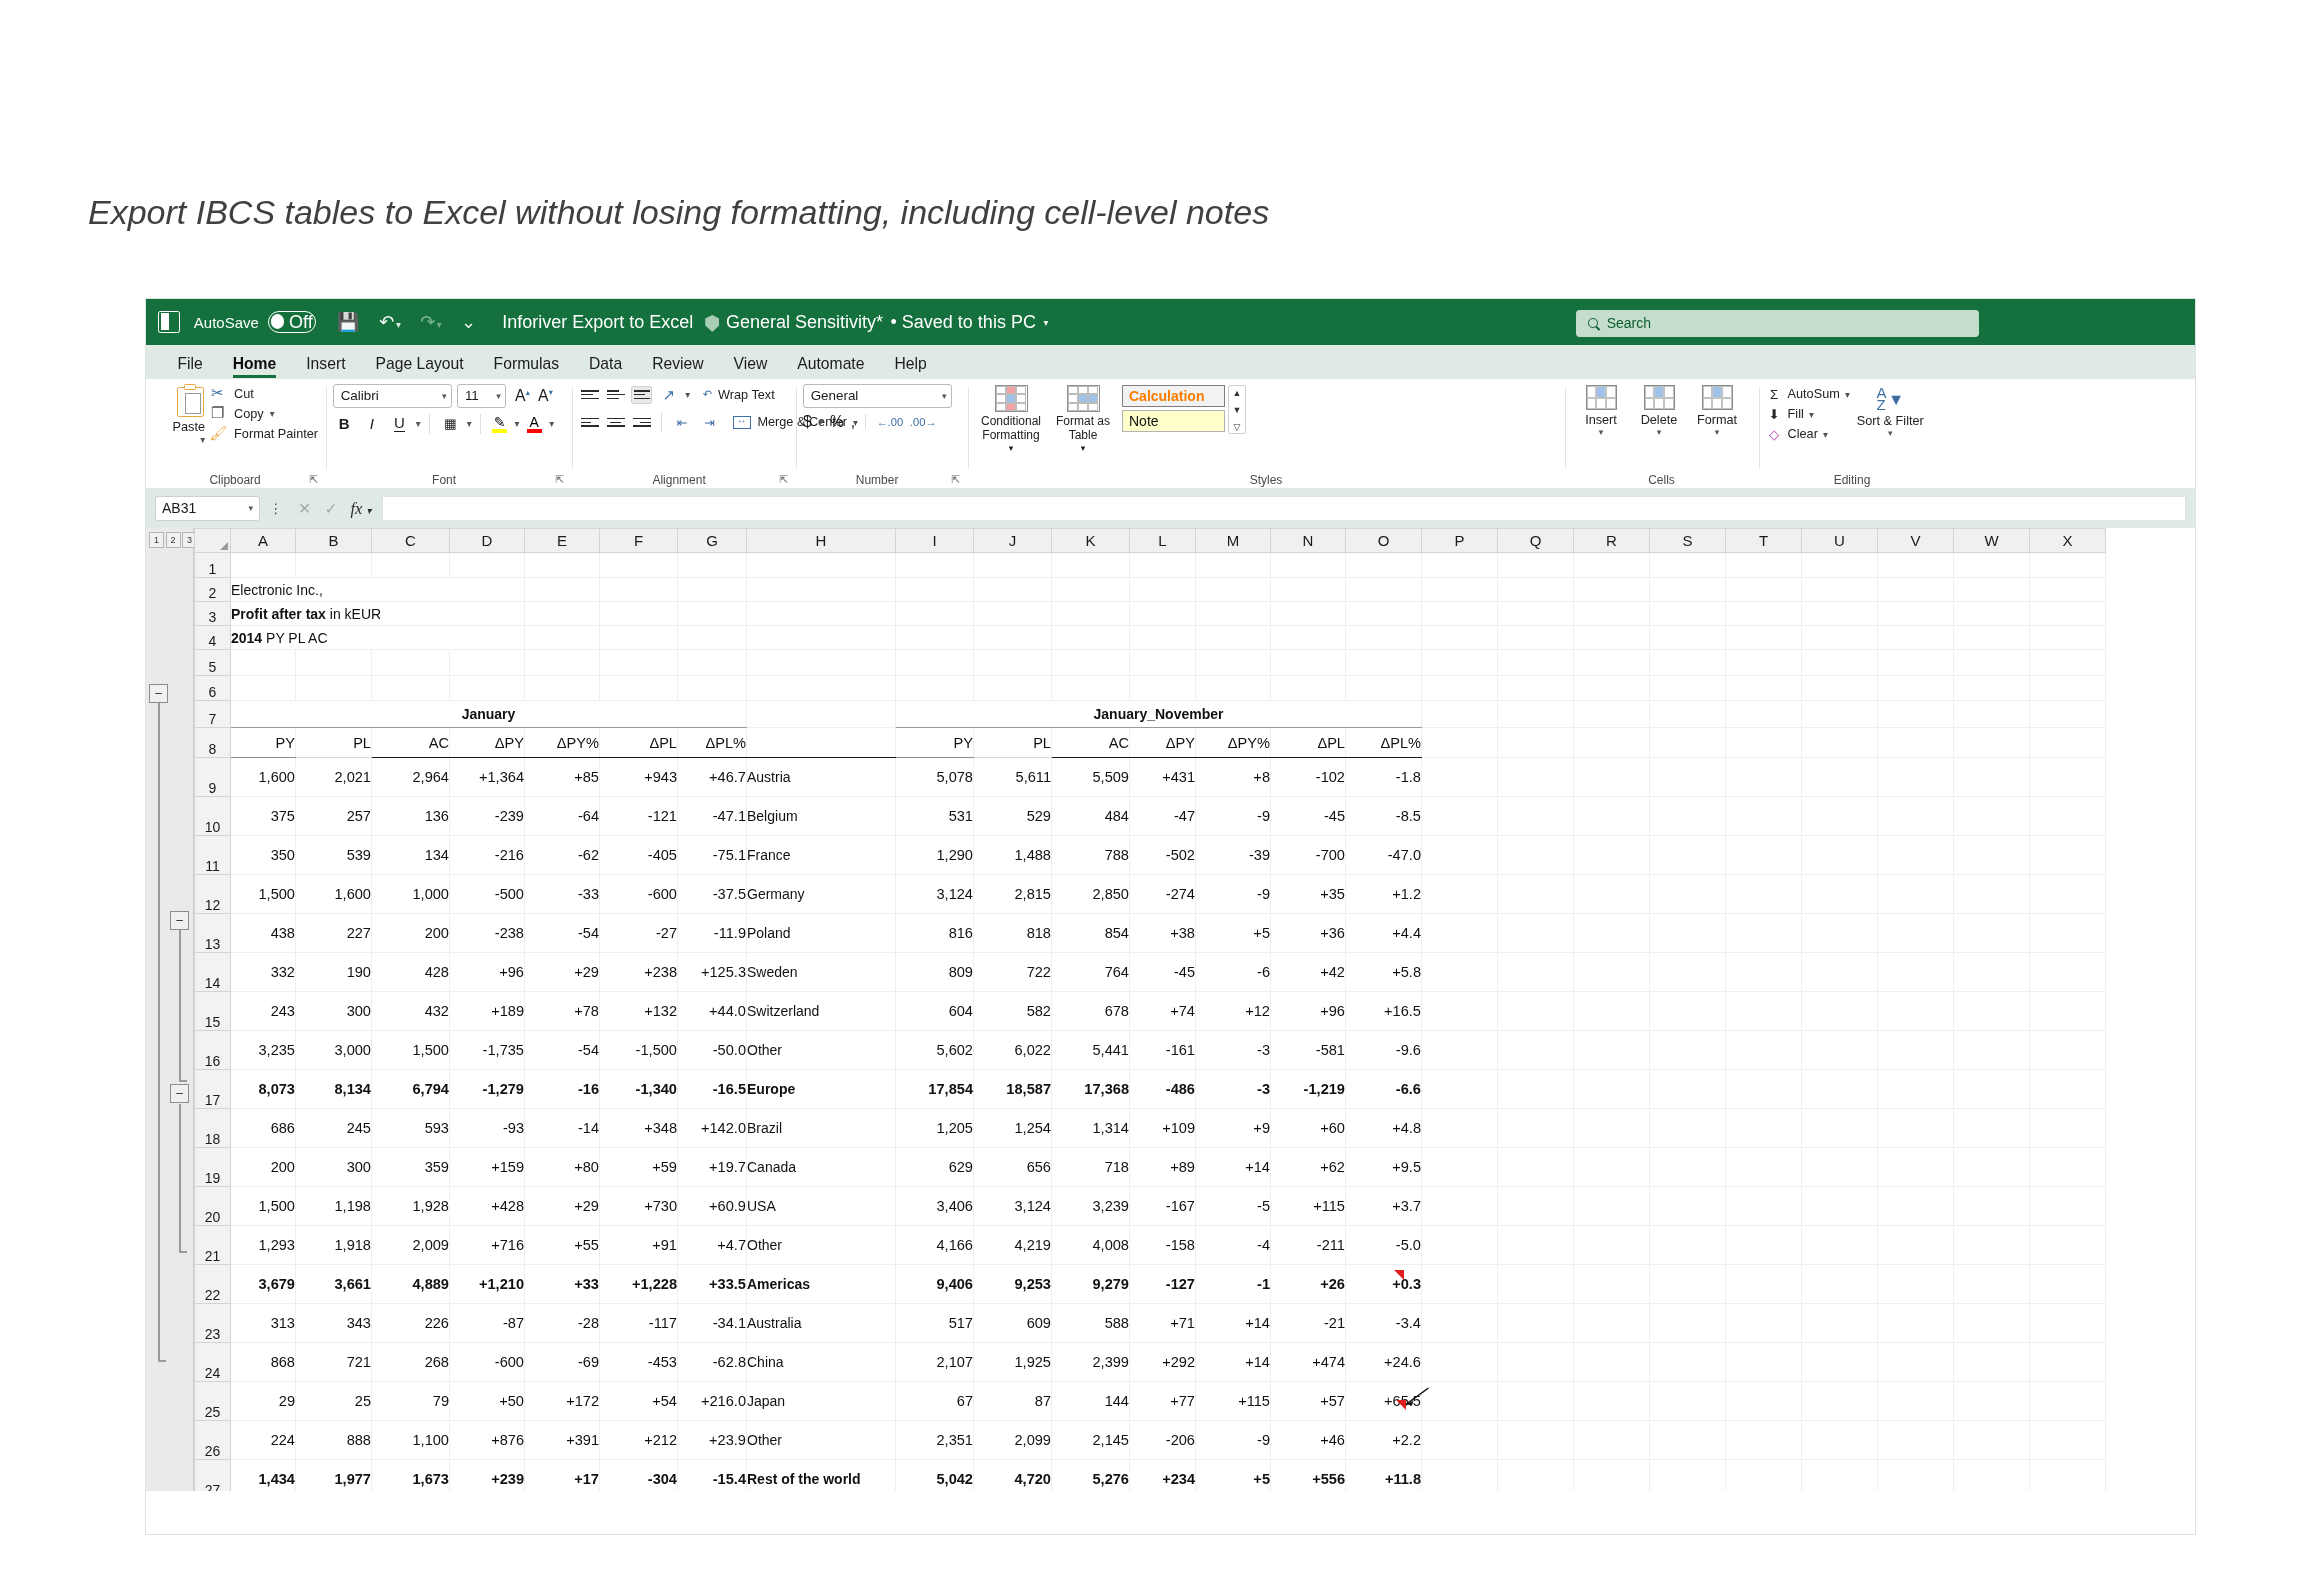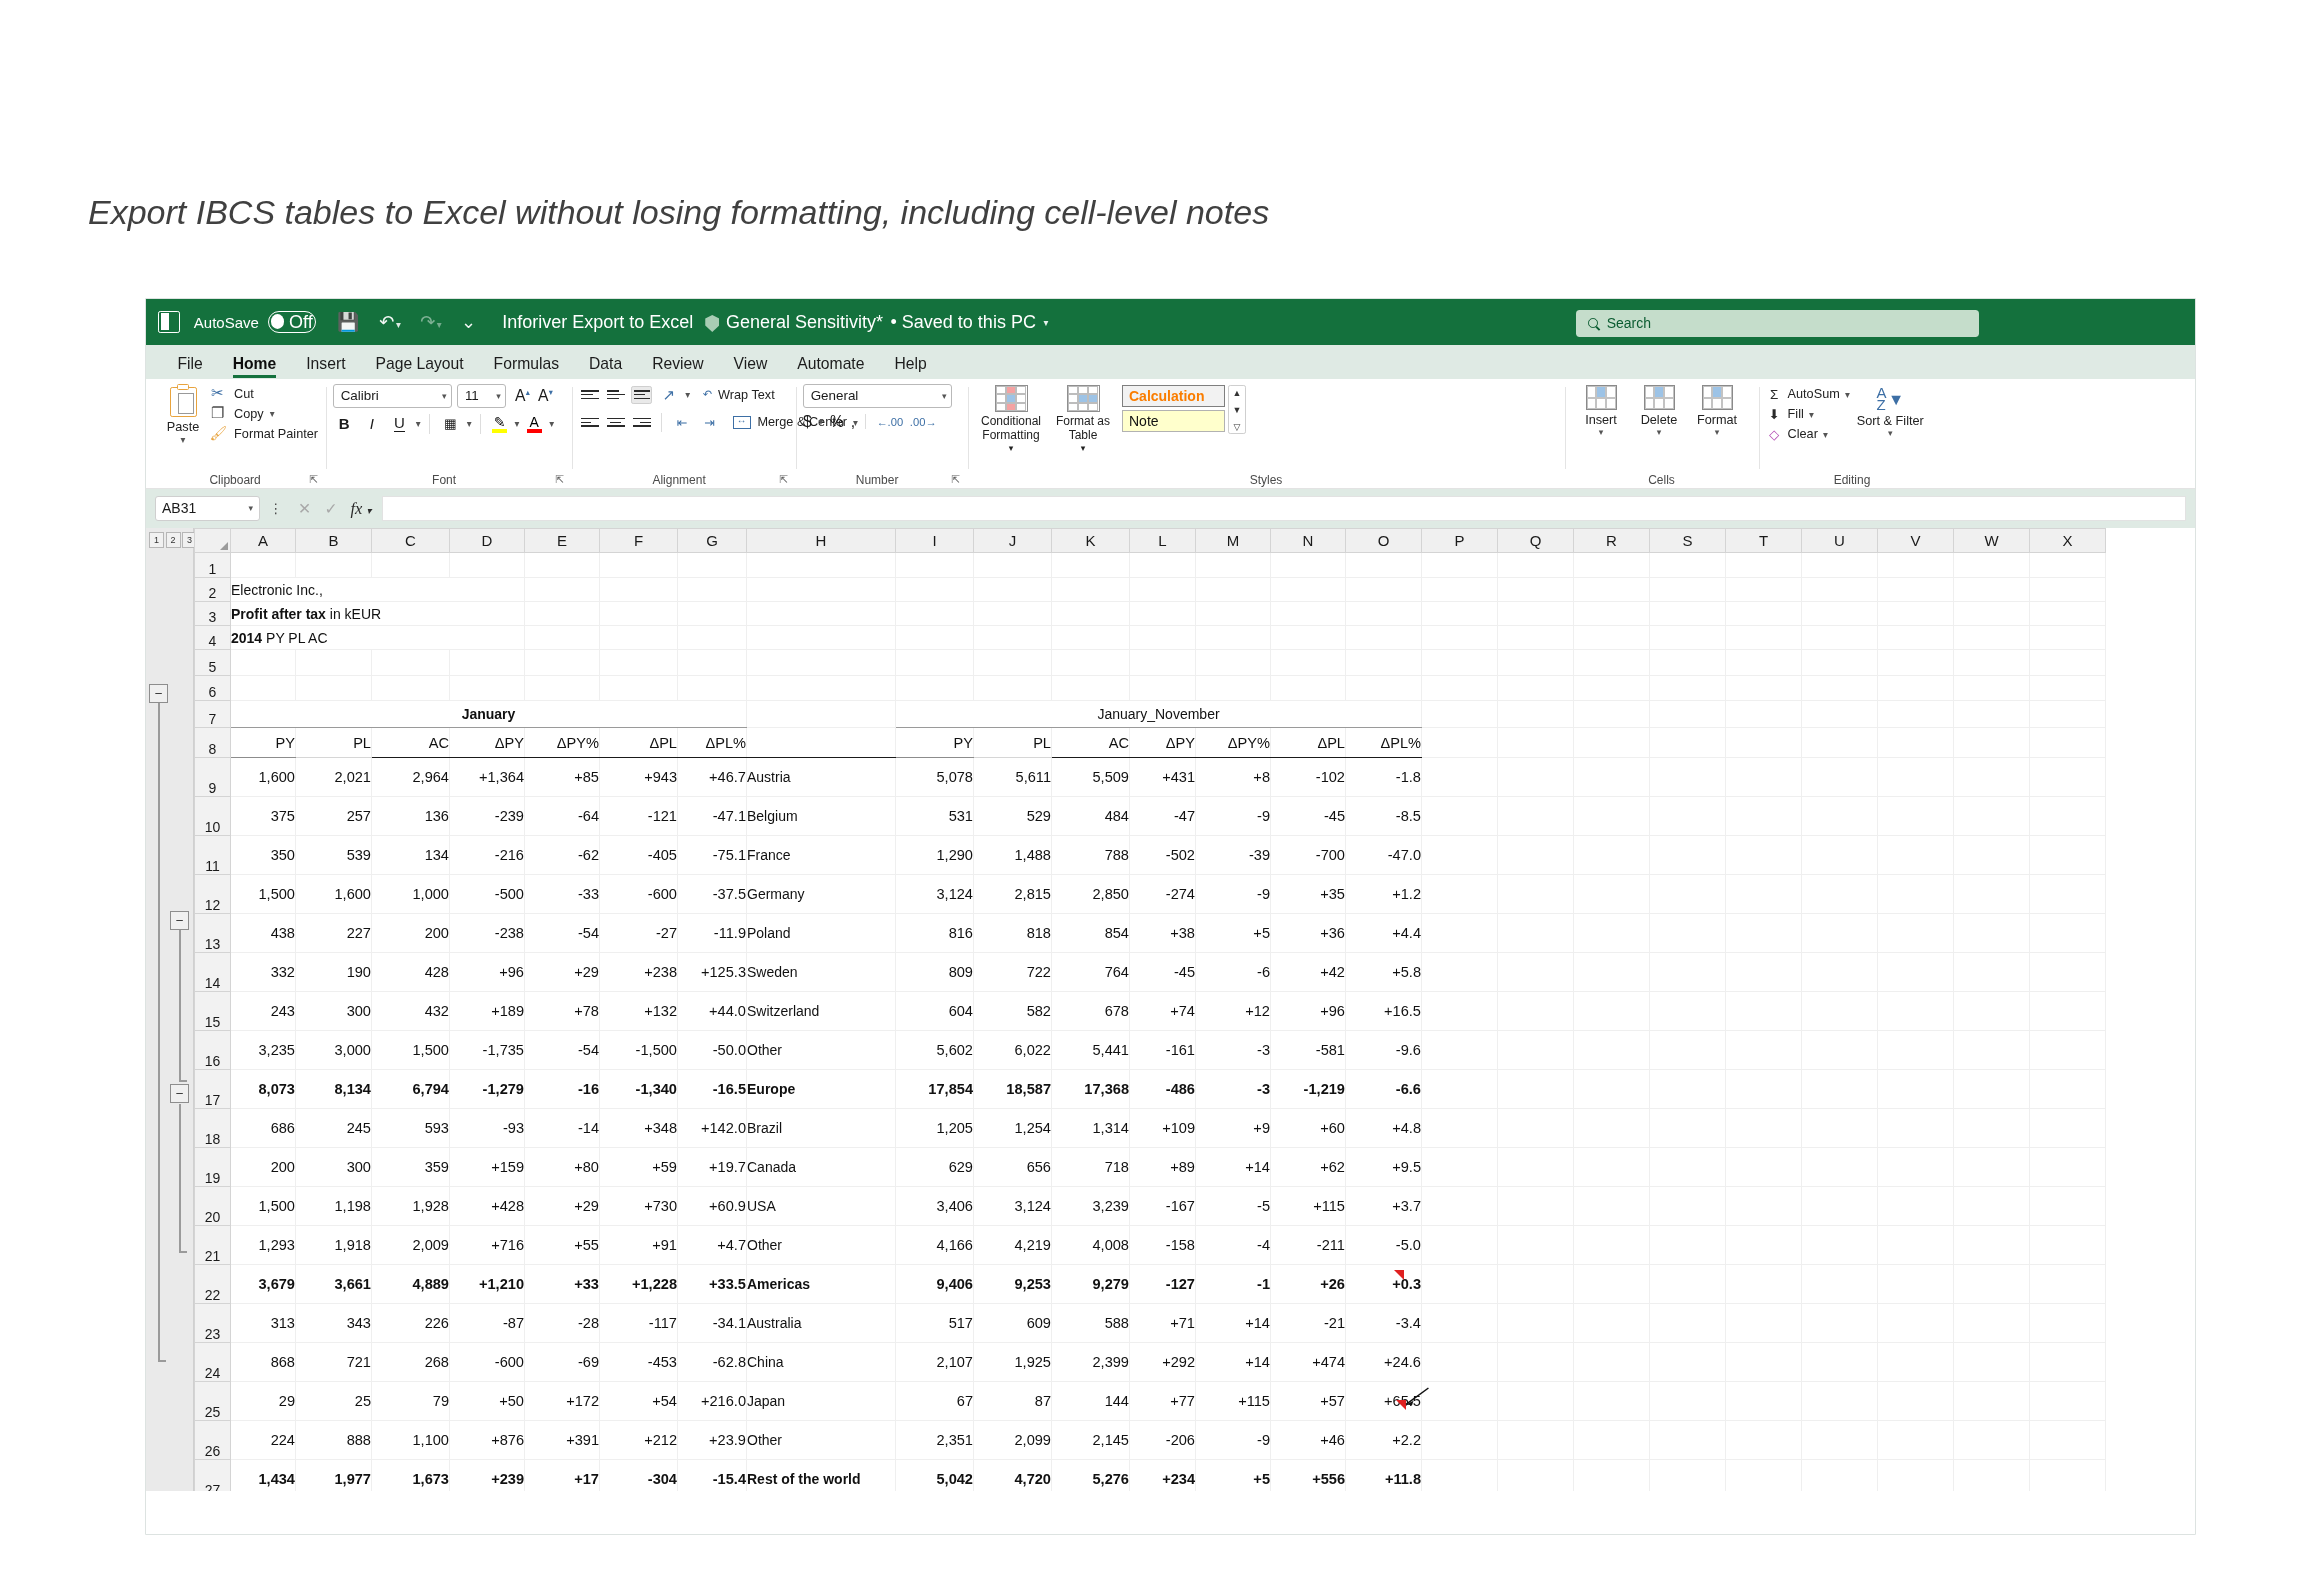--- a/index.html
+++ b/index.html
@@ -90,21 +90,21 @@
   .rgroup { display:flex; flex-direction:column; justify-content:space-between;
             padding: 4.5px 7.5px 1.5px 7.5px; position:relative; }
   .rgroup + .rgroup:before {
     content:""; position:absolute; left:0; top:7.5px; bottom:19.4px; width:0.7px; background:#e4e4e4;
   }
   .rg-label { text-align:center; font-size:12px; color:#4a4a4a; padding-top:1.5px; }
   .rg-label .dlg { float:right; font-size:10.5px; color:#5a5a5a; }
   .rg-body { display:flex; align-items:flex-start; flex:1; }
 
   
-  .paste-btn { width:63px; display:flex; flex-direction:column; align-items:center; font-size:12.7px; color:#222; }
+  .paste-btn { width:63px; display:flex; flex-direction:column; align-items:flex-end; font-size:12.7px; color:#222; }
   .clip-ic { width:30px; height:33px; position:relative; margin-bottom:3px; }
   .clip-ic .bd { position:absolute; inset:3px 1.5px 0 1.5px; border:1.9px solid #e8a33d; border-radius:2.2px; background:#fff;}
   .clip-ic .pg { position:absolute; left:9.7px; top:9px; width:16.4px; height:21px; border:1.5px solid #999; background:#fff; }
   .clip-ic .tp { position:absolute; left:9px; top:0; width:12px; height:6px; border:1.9px solid #e8a33d; border-radius:1.5px; background:#fff;}
   .mini-list { display:flex; flex-direction:column; gap:3.7px; padding-left:4.5px; padding-top:2.2px;}
   .mini { display:flex; align-items:center; font-size:12.7px; color:#222; white-space:nowrap; }
   .mini .mi { width:19.4px; height:16.4px; margin-right:5.2px; flex:none; display:inline-block; position:relative;}
   .cut-i:before{content:"\2702"; font-size:15px; color:#3d6fa5; position:absolute; left:1.5px; top:-1.5px;}
   .copy-i:before{content:"\2750"; font-size:15px; color:#4a4a4a; position:absolute; left:1.5px; top:-1.5px;}
   .fmt-i:before{content:"\1F58C"; font-size:14px; color:#e8a33d; position:absolute; left:0px; top:-0.7px;}
@@ -797,21 +797,21 @@
               <td class="cell "></td>
               <td class="cell "></td>
               <td class="cell "></td>
               <td class="cell "></td>
               <td class="cell "></td>
             </tr>
             <tr>
               <td class="rowh" style="height:27px">7</td>
               <td class="cell monthline" colspan="7" style="text-align:center;font-weight:bold">January</td>
               <td class="cell"></td>
-              <td class="cell monthline" colspan="7" style="text-align:center;font-weight:normal">January_November</td>
+              <td class="cell monthline" colspan="7" style="text-align:center;font-weight:bold">January_November</td>
               <td class="cell "></td>
               <td class="cell "></td>
               <td class="cell "></td>
               <td class="cell "></td>
               <td class="cell "></td>
               <td class="cell "></td>
               <td class="cell "></td>
               <td class="cell "></td>
               <td class="cell "></td>
             </tr>

